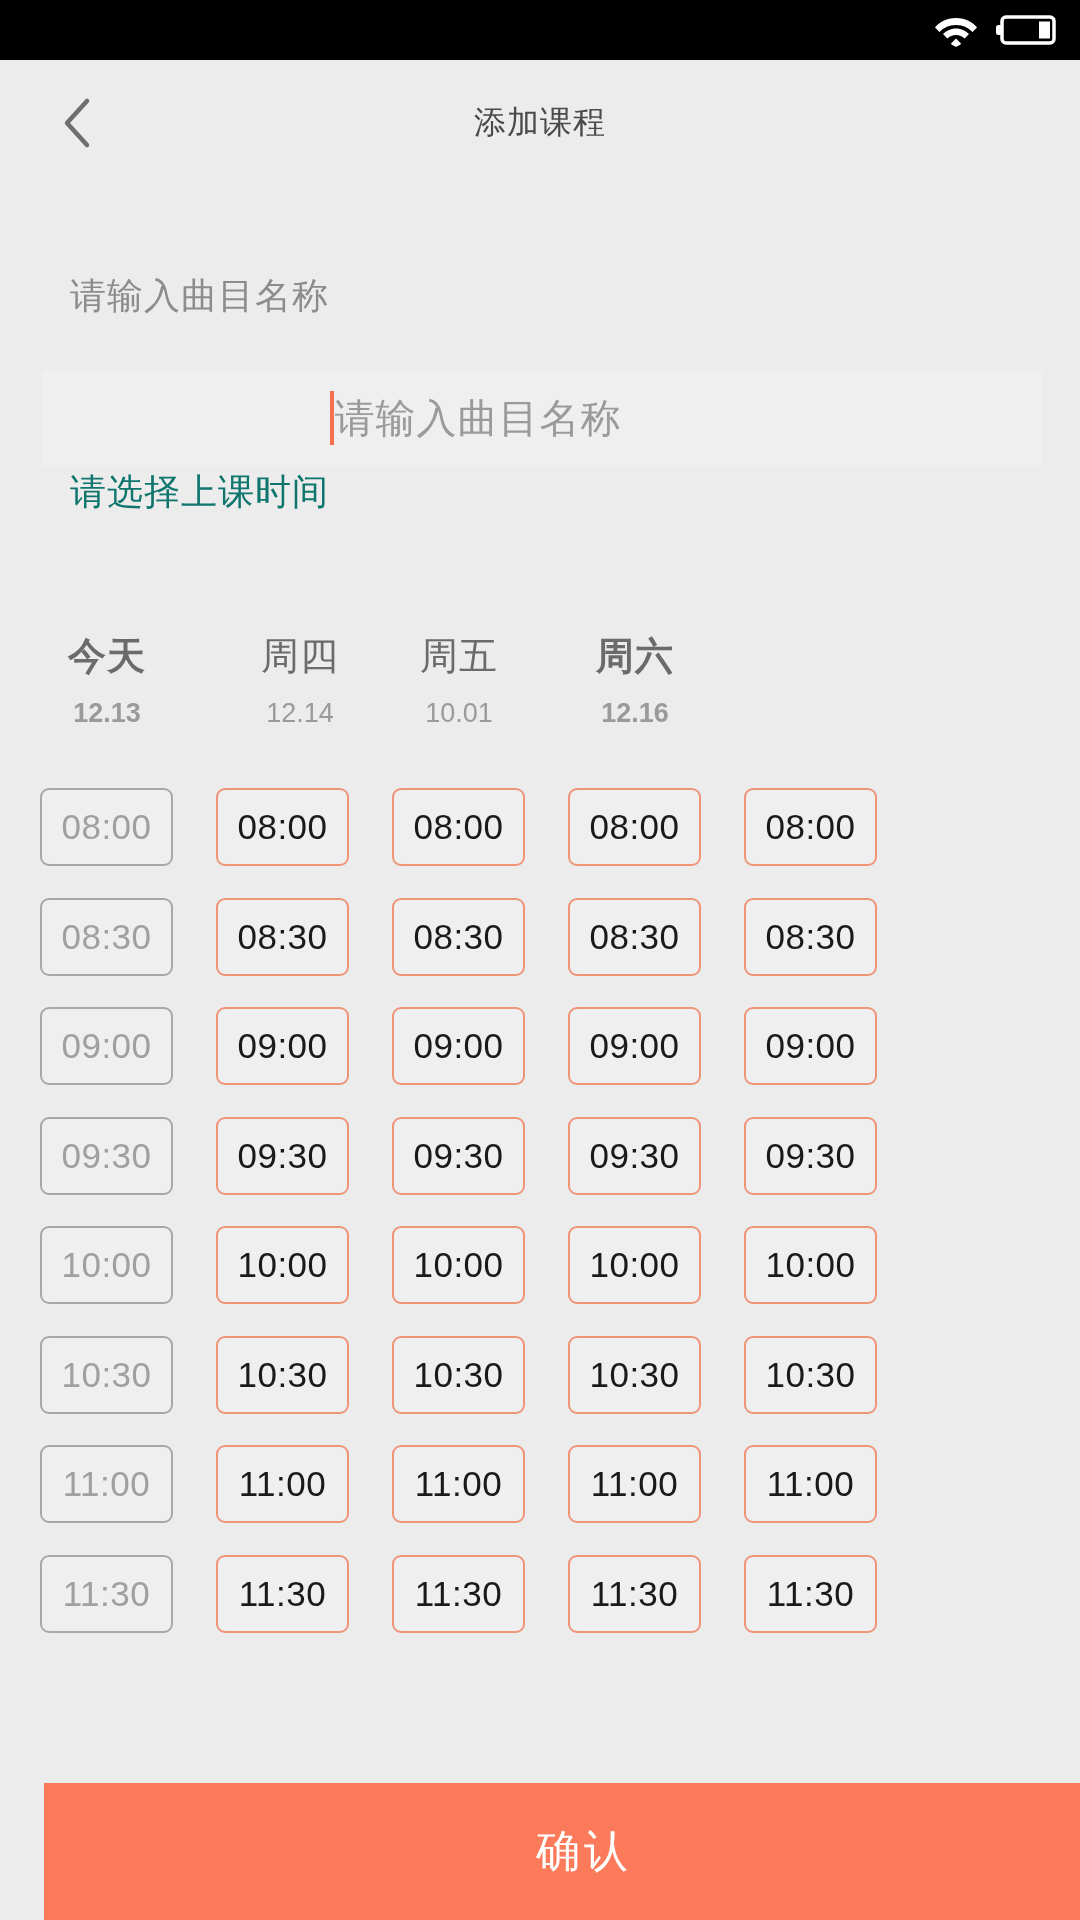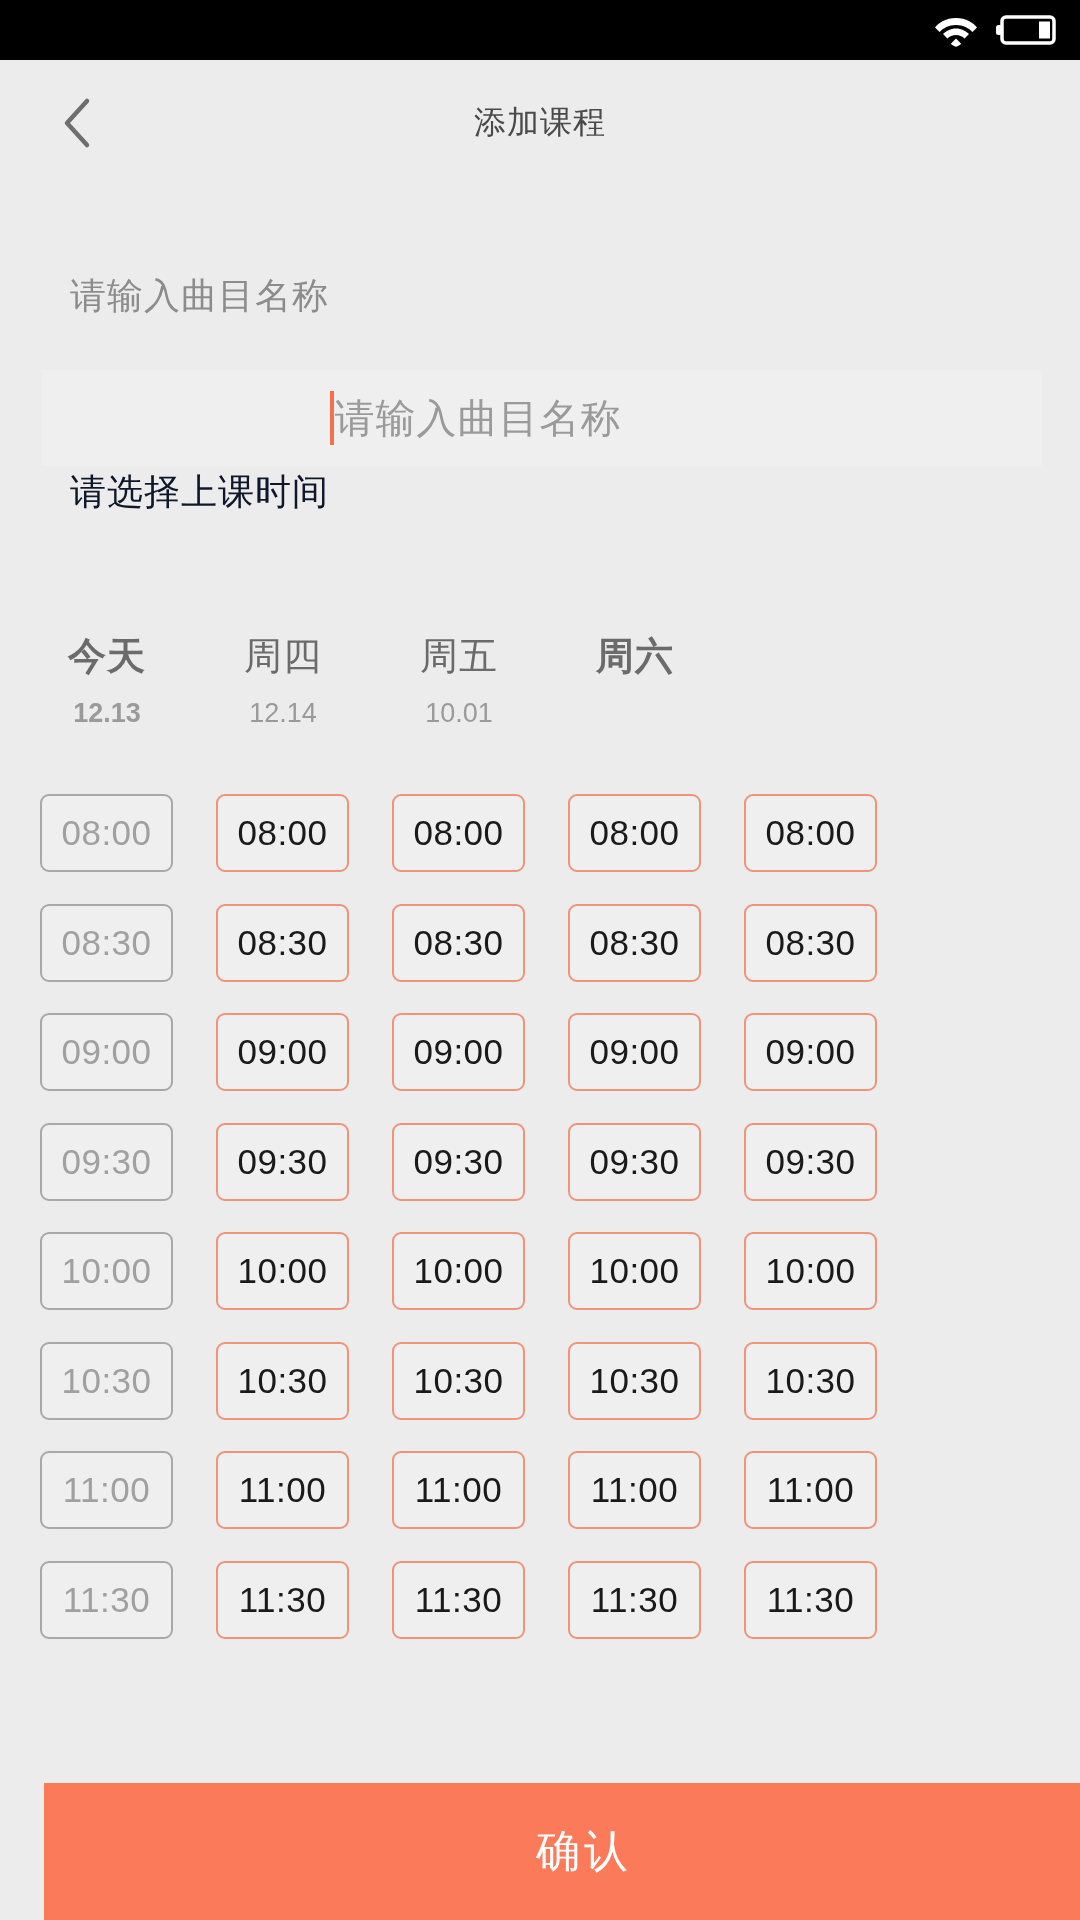--- a/index.html
+++ b/index.html
@@ -53,21 +53,21 @@
   .song-input {
     border:none; outline:none; background:transparent;
     font-family:"Liberation Sans","DejaVu Sans",sans-serif;
     font-size:40px; color:#9a9a9a; letter-spacing:1px;
     width:420px; text-align:left; padding:0;
   }
   .song-input::placeholder { color:#9a9a9a; opacity:1; }
 
   .section-label {
     position:absolute; left:70px; top:468px;
-    font-size:36px; color:#0f172a; letter-spacing:1px;
+    font-size:36px; color:#0f766e; letter-spacing:1px;
   }
 
   
   .days {
     position:absolute; left:0; top:630px; width:1080px; height:134px;
   }
   .day-col {
     position:absolute; top:0; width:176px; text-align:center;
   }
   .day-name { font-size:38px; color:#6b6b6b; line-height:52px; letter-spacing:1px; }
@@ -75,21 +75,20 @@
 
   
   .grid { position:absolute; left:0; top:788px; width:1080px; height:1000px; }
   .slot {
     position:absolute;
     width:133px; height:78px;
     border-radius:9px;
     display:flex; align-items:center; justify-content:center;
     font-size:35px; letter-spacing:0.5px;
     background:#EFEFEF;
-    margin-top:6px;
   }
   .slot.avail { border:2px solid #F09478; color:#1a1a1a; }
   .slot.disabled { border:2px solid #A8A8A8; color:#A0A0A0; }
 
   
   .confirm-bar {
     position:absolute; left:0; top:1783px; width:1080px; height:137px;
     background:#FB7A5A;
     display:flex; align-items:center; justify-content:center;
     color:#fff; font-size:44px; letter-spacing:4px;margin-left:44px;
@@ -135,30 +134,31 @@
     <input class="song-input" type="text" placeholder="请输入曲目名称" style="">
   </div>
 
   <div class="section-label">请选择上课时间</div>
 
   <div class="days">
       <div class="day-col" style="left: 19px; font-weight: bold;">
         <div class="day-name">今天</div>
         <div class="day-date">12.13</div>
       </div>
-      <div class="day-col" style="left: 195px;">
+      <div class="day-col" style="left: 212px;">
         <div class="day-name">周四</div>
         <div class="day-date">12.14</div>
       </div>
       <div class="day-col" style="left: 371px;">
         <div class="day-name">周五</div>
         <div class="day-date">10.01</div>
       </div>
       <div class="day-col" style="left: 547px; font-weight: bold;">
         <div class="day-name">周六</div>
+        <div class="day-date">12.16</div>
       </div>
     </div>
 
   <div class="grid">
       <div class="slot disabled" style="left: 40px; top: 0px;">08:00</div>
       <div class="slot avail" style="left: 216px; top: 0px;">08:00</div>
       <div class="slot avail" style="left: 392px; top: 0px;">08:00</div>
       <div class="slot avail" style="left: 568px; top: 0px;">08:00</div>
       <div class="slot avail" style="left: 744px; top: 0px;">08:00</div>
       <div class="slot disabled" style="left: 40px; top: 109.5px;">08:30</div>

